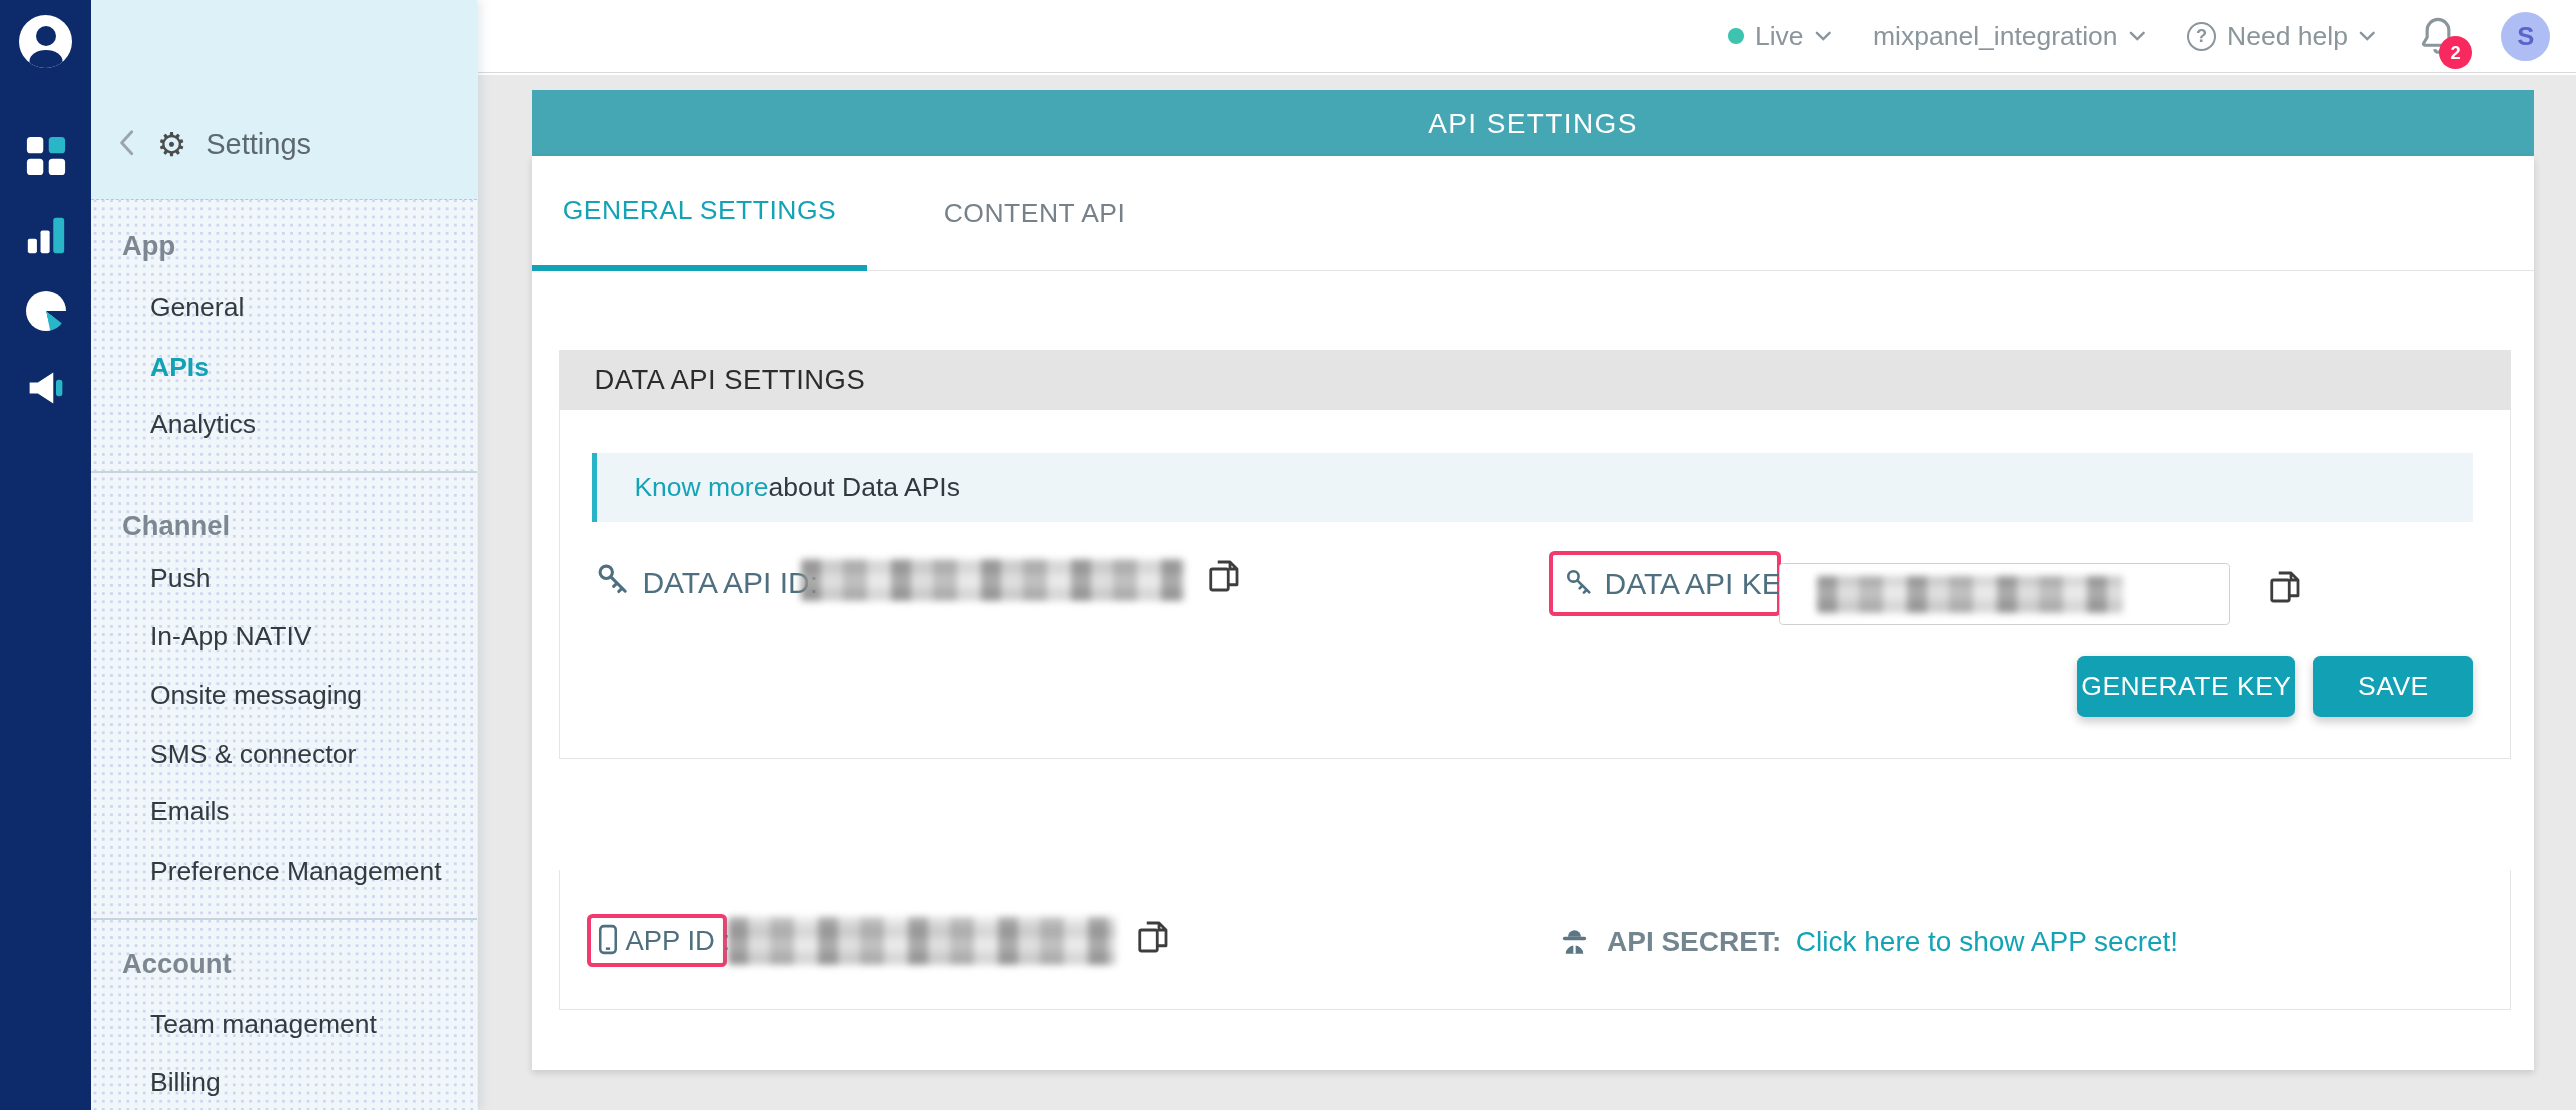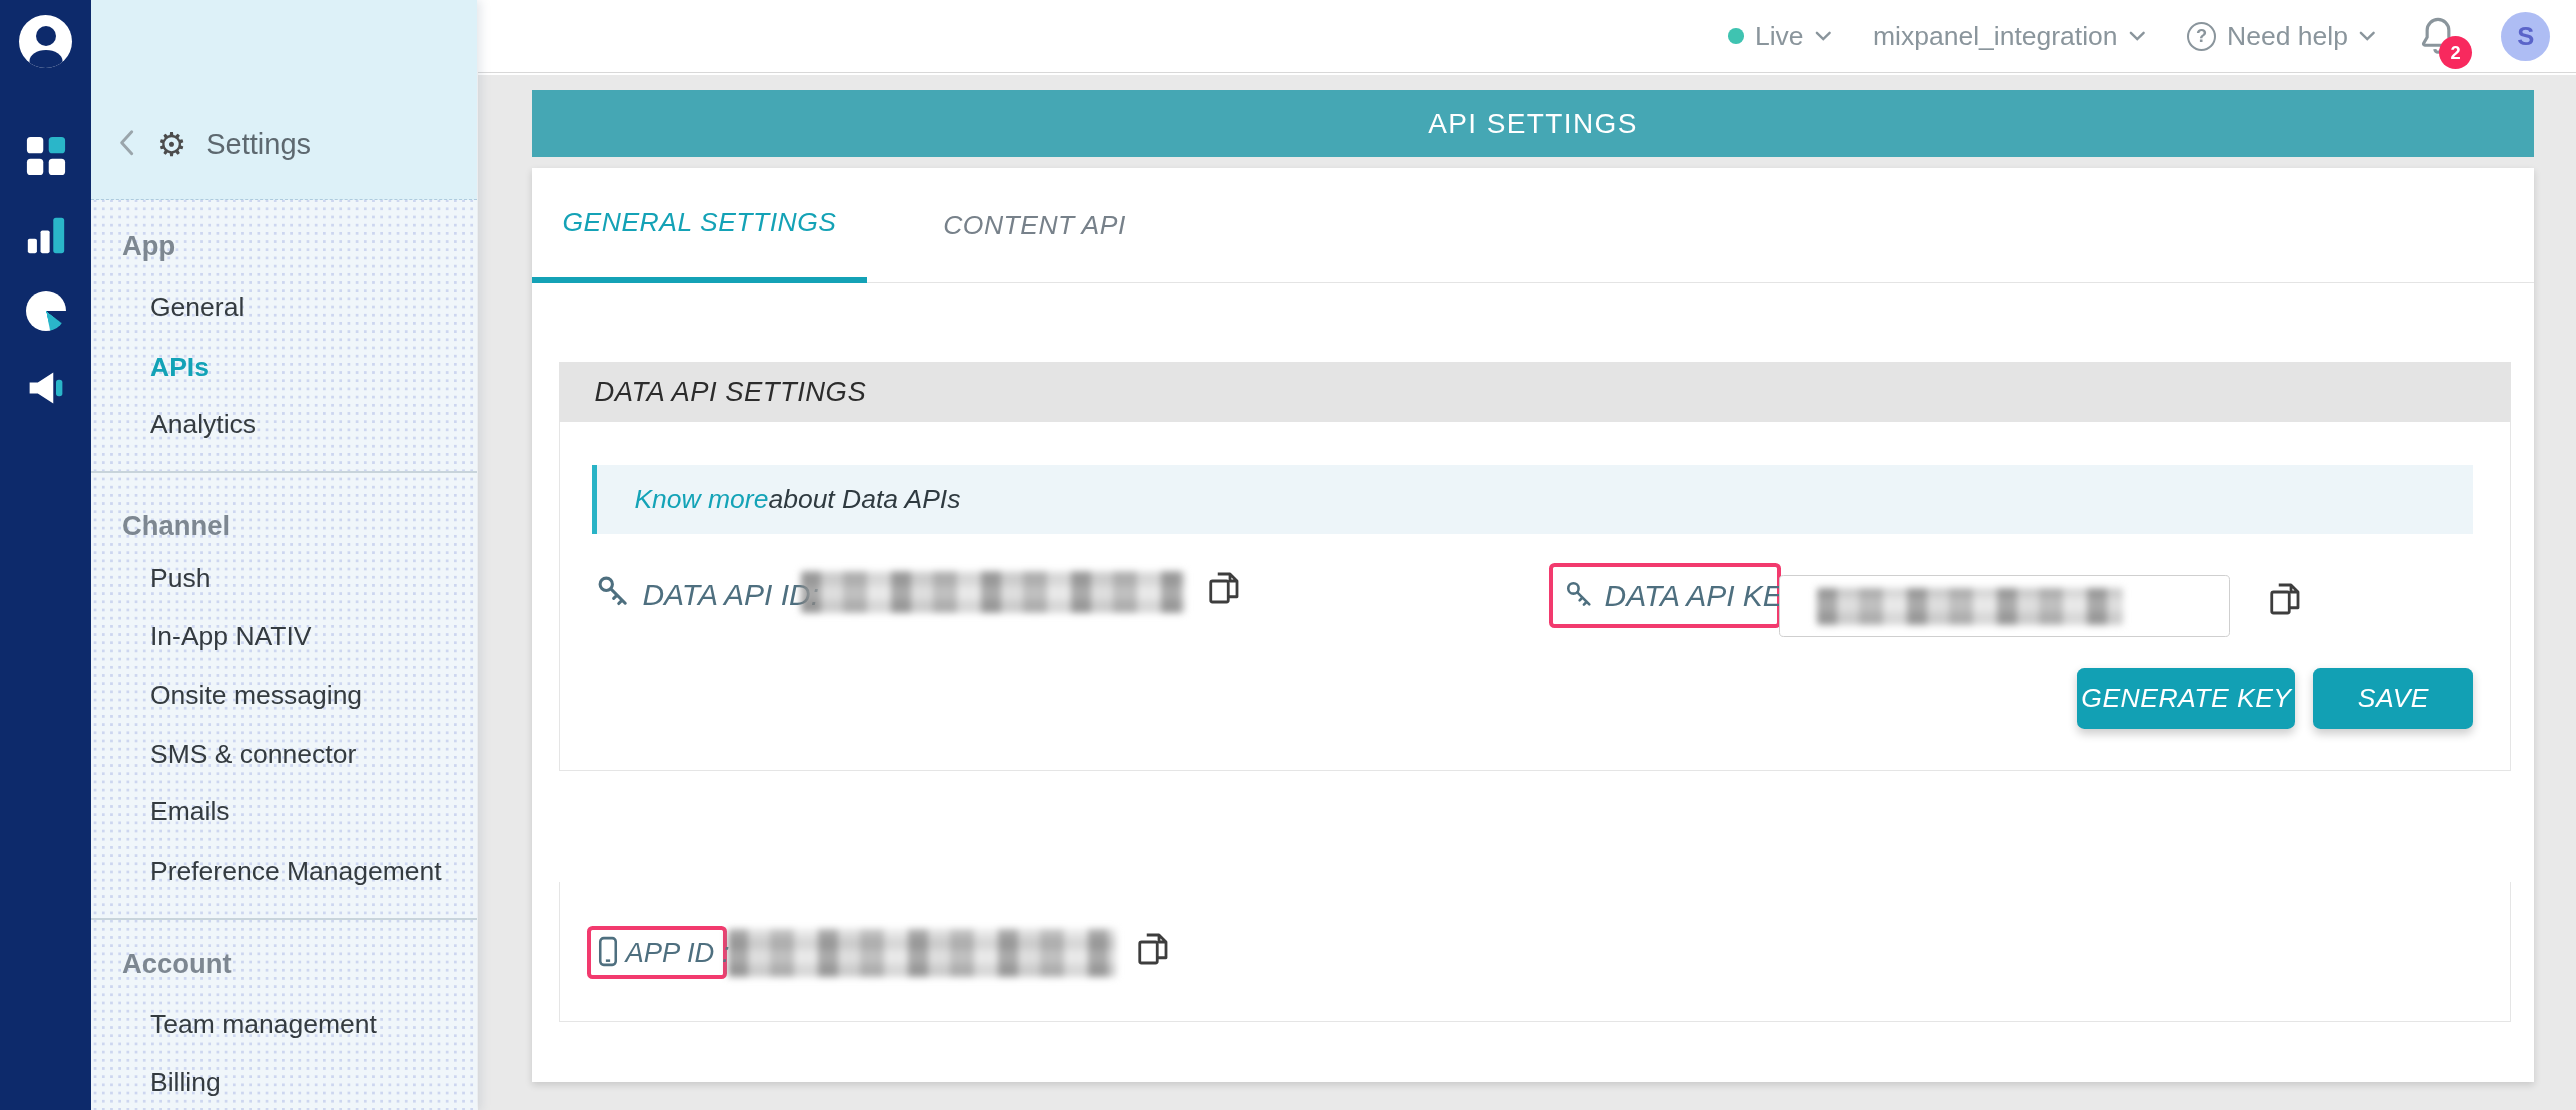--- a/index.html
+++ b/index.html
@@ -43,22 +43,22 @@
   .bell-wrap { position:relative; width:42px; height:48px; cursor:pointer; }
   .badge { position:absolute; right:-12.8px; bottom:-9.1px; width:33px; height:33px; border-radius:50%;
     background:#f8295e; color:#fff; font-size:18.3px; font-weight:bold; display:flex; align-items:center; justify-content:center; }
   .avatar { width:49px; height:49px; border-radius:50%; background:#aebdf4; color:#5a64c9;
     font-size:25.6px; font-weight:bold; display:flex; align-items:center; justify-content:center; cursor:pointer; }
 
   
   .main-bg { position:absolute; left:478px; top:75px; width:2098px; height:1036px; background:#e9e9e9; }
   .title-bar { position:absolute; left:532px; top:90px; width:2002px; height:67px; background:#45a7b4;
     color:#fff; font-size:28px; letter-spacing:1.4px; display:flex; align-items:center; justify-content:center; z-index:2; }
-  .card { position:absolute; left:532px; top:168px; width:2002px; height:914px; background:#fff;
-    box-shadow:0 2.7px 7.3px rgba(0,0,0,0.14); z-index:2;font-style:italic; }
+  .card { position:absolute; left:532px; top:156px; width:2002px; height:914px; background:#fff;
+    box-shadow:0 2.7px 7.3px rgba(0,0,0,0.14); z-index:2; }
 
   .tabs { position:absolute; left:0; top:0; width:100%; height:115px; border-bottom:1.8px solid #e4e4e4; display:flex; }
   .tab { width:335px; height:115px; display:flex; align-items:center; justify-content:center;
     font-size:26.5px; letter-spacing:0.5px; color:#77818a; cursor:pointer; }
   .tab.active { color:#14a2b6; border-bottom:6.4px solid #14a2b6; }
 
   .sec-header { position:absolute; left:27.4px; width:1952px; background:#e4e4e4; color:#2c2c2c;
     font-size:27.4px; letter-spacing:0.5px; display:flex; align-items:center; }
   .sec-box { position:absolute; left:27.4px; width:1952px; border:1.8px solid #e5e5e5; border-top:none; background:#fff; }
 
@@ -260,15 +260,27 @@
     </div>
 
     <div class="blur" style="position:absolute; left:168px; top:47px; width:388px; height:48px;"></div>
     <span class="copy-btn" style="position:absolute; left:571px; top:46px;">
       <svg width="42" height="42" viewBox="0 0 24 24" fill="none" stroke="#3d3d3d" stroke-width="1.6" stroke-linejoin="round">
         <path d="M9 4 h7 l4 4 v9 h-5 M16 4 v4 h4"></path>
           <rect x="5" y="8" width="10" height="12" rx="1"></rect>
       </svg>
     </span>
 
+    <div class="secret-row">
+      <span>
+        <svg width="35" height="35" viewBox="0 0 24 24" fill="#5d7684">
+          <path d="M7.5 9.5 a4.5 4.5 0 0 1 9 0 z"></path>
+          <rect x="4" y="9.5" width="16" height="2.4" rx="1.2"></rect>
+          <path d="M6 21 a6 5.5 0 0 1 12 0 z"></path>
+          <path d="M11.2 14.5 h1.6 v6.5 h-1.6 z" fill="#ffffff"></path>
+        </svg>
+      </span>
+      <span class="secret-label">API SECRET:</span>
+      <span class="secret-link">Click here to show APP secret!</span>
+    </div>
   </div>
 </div>
 
 
 </body></html>

